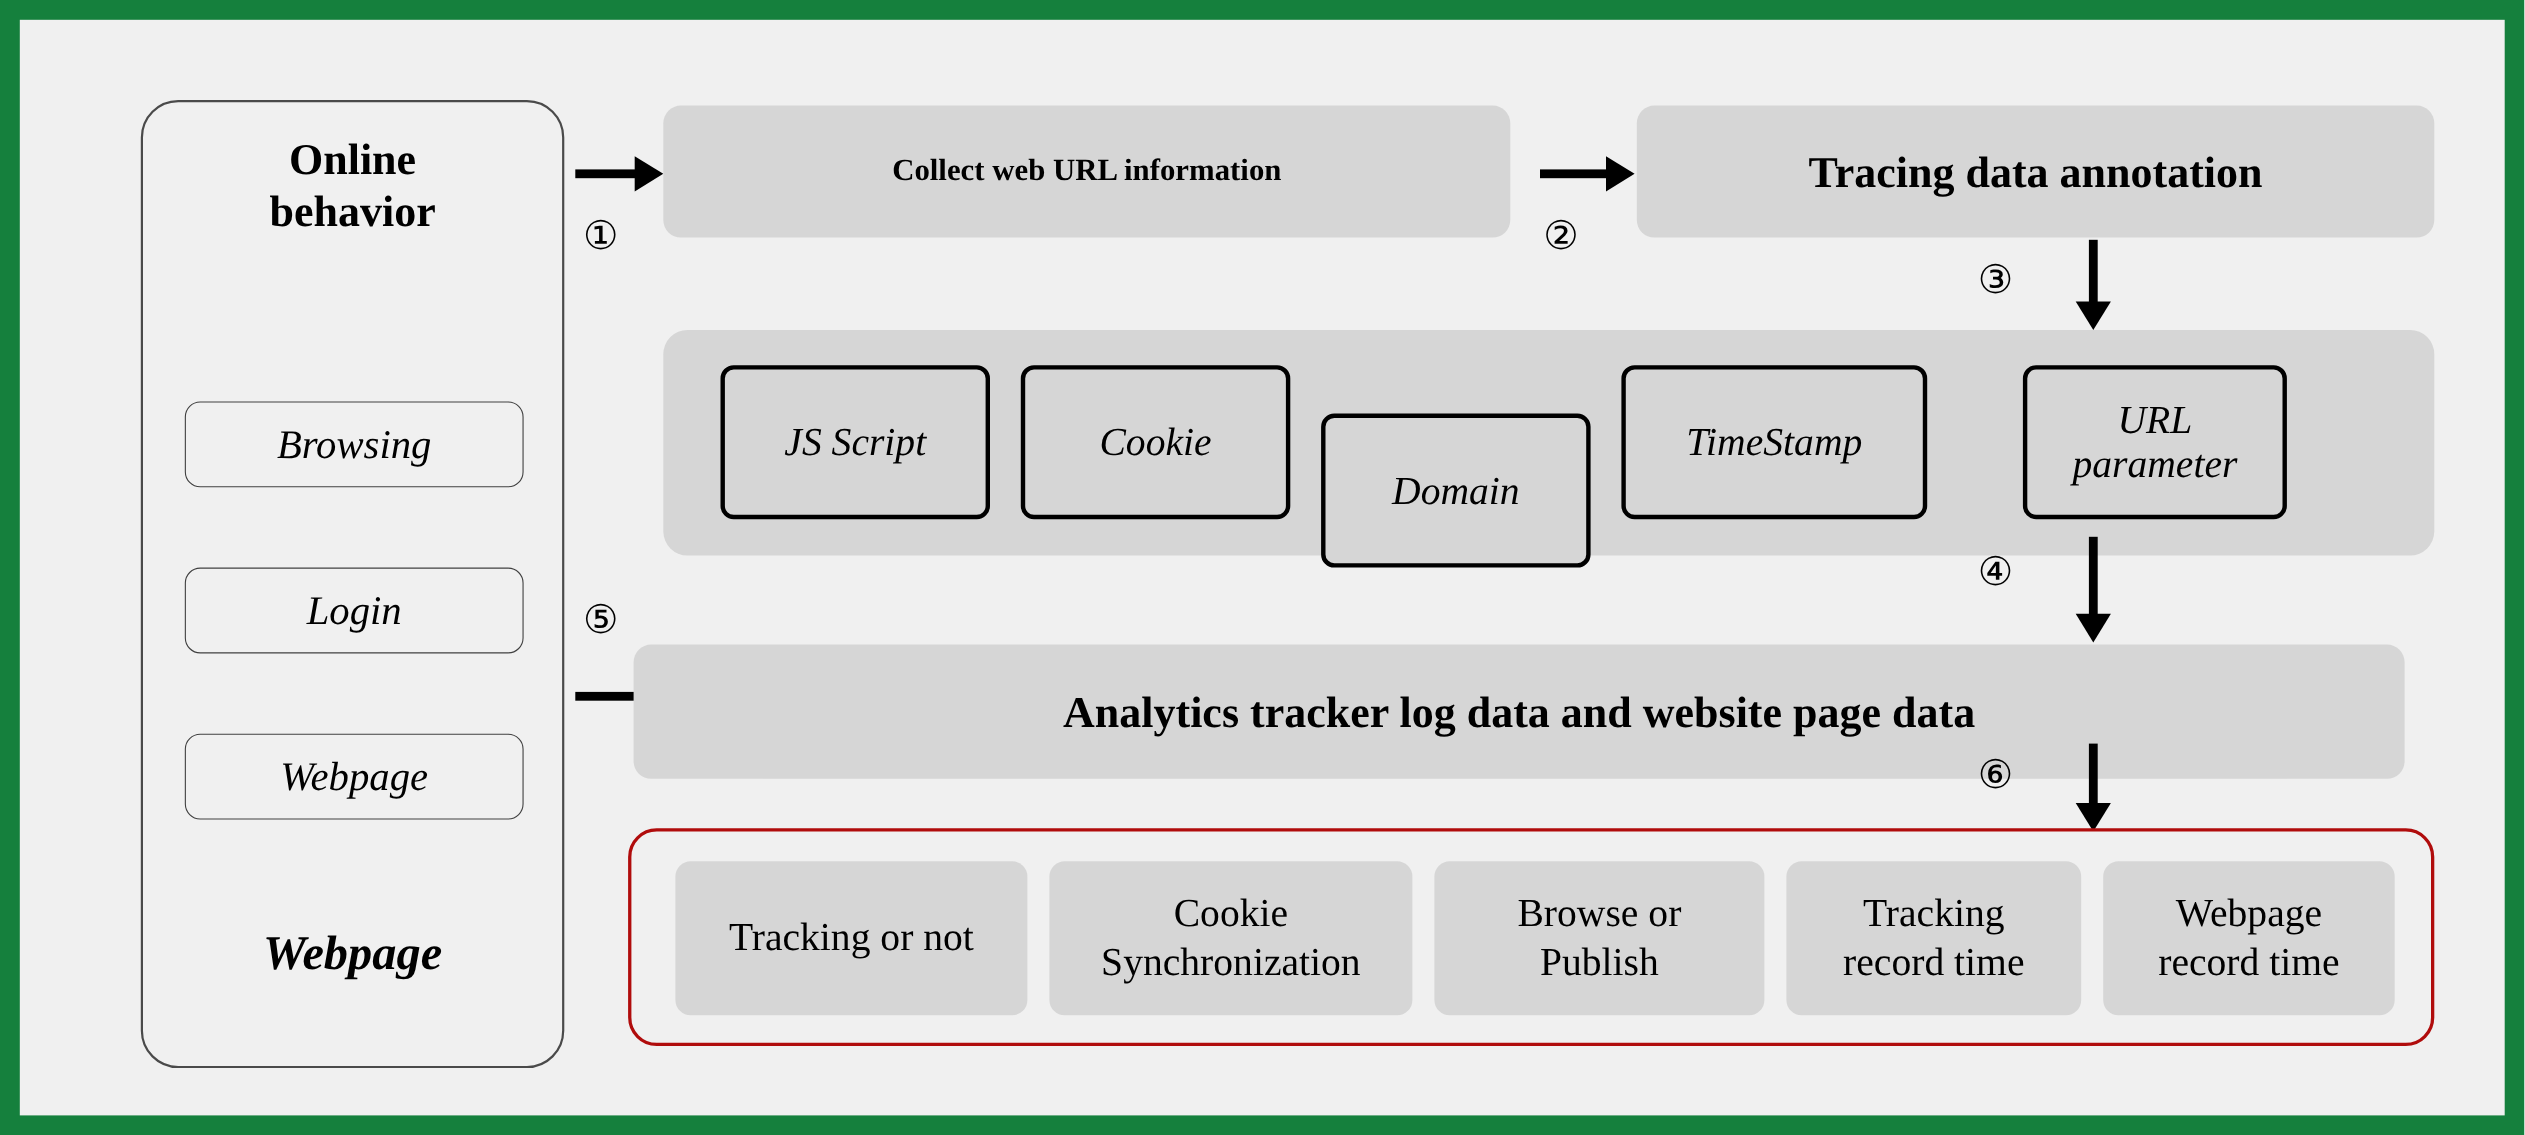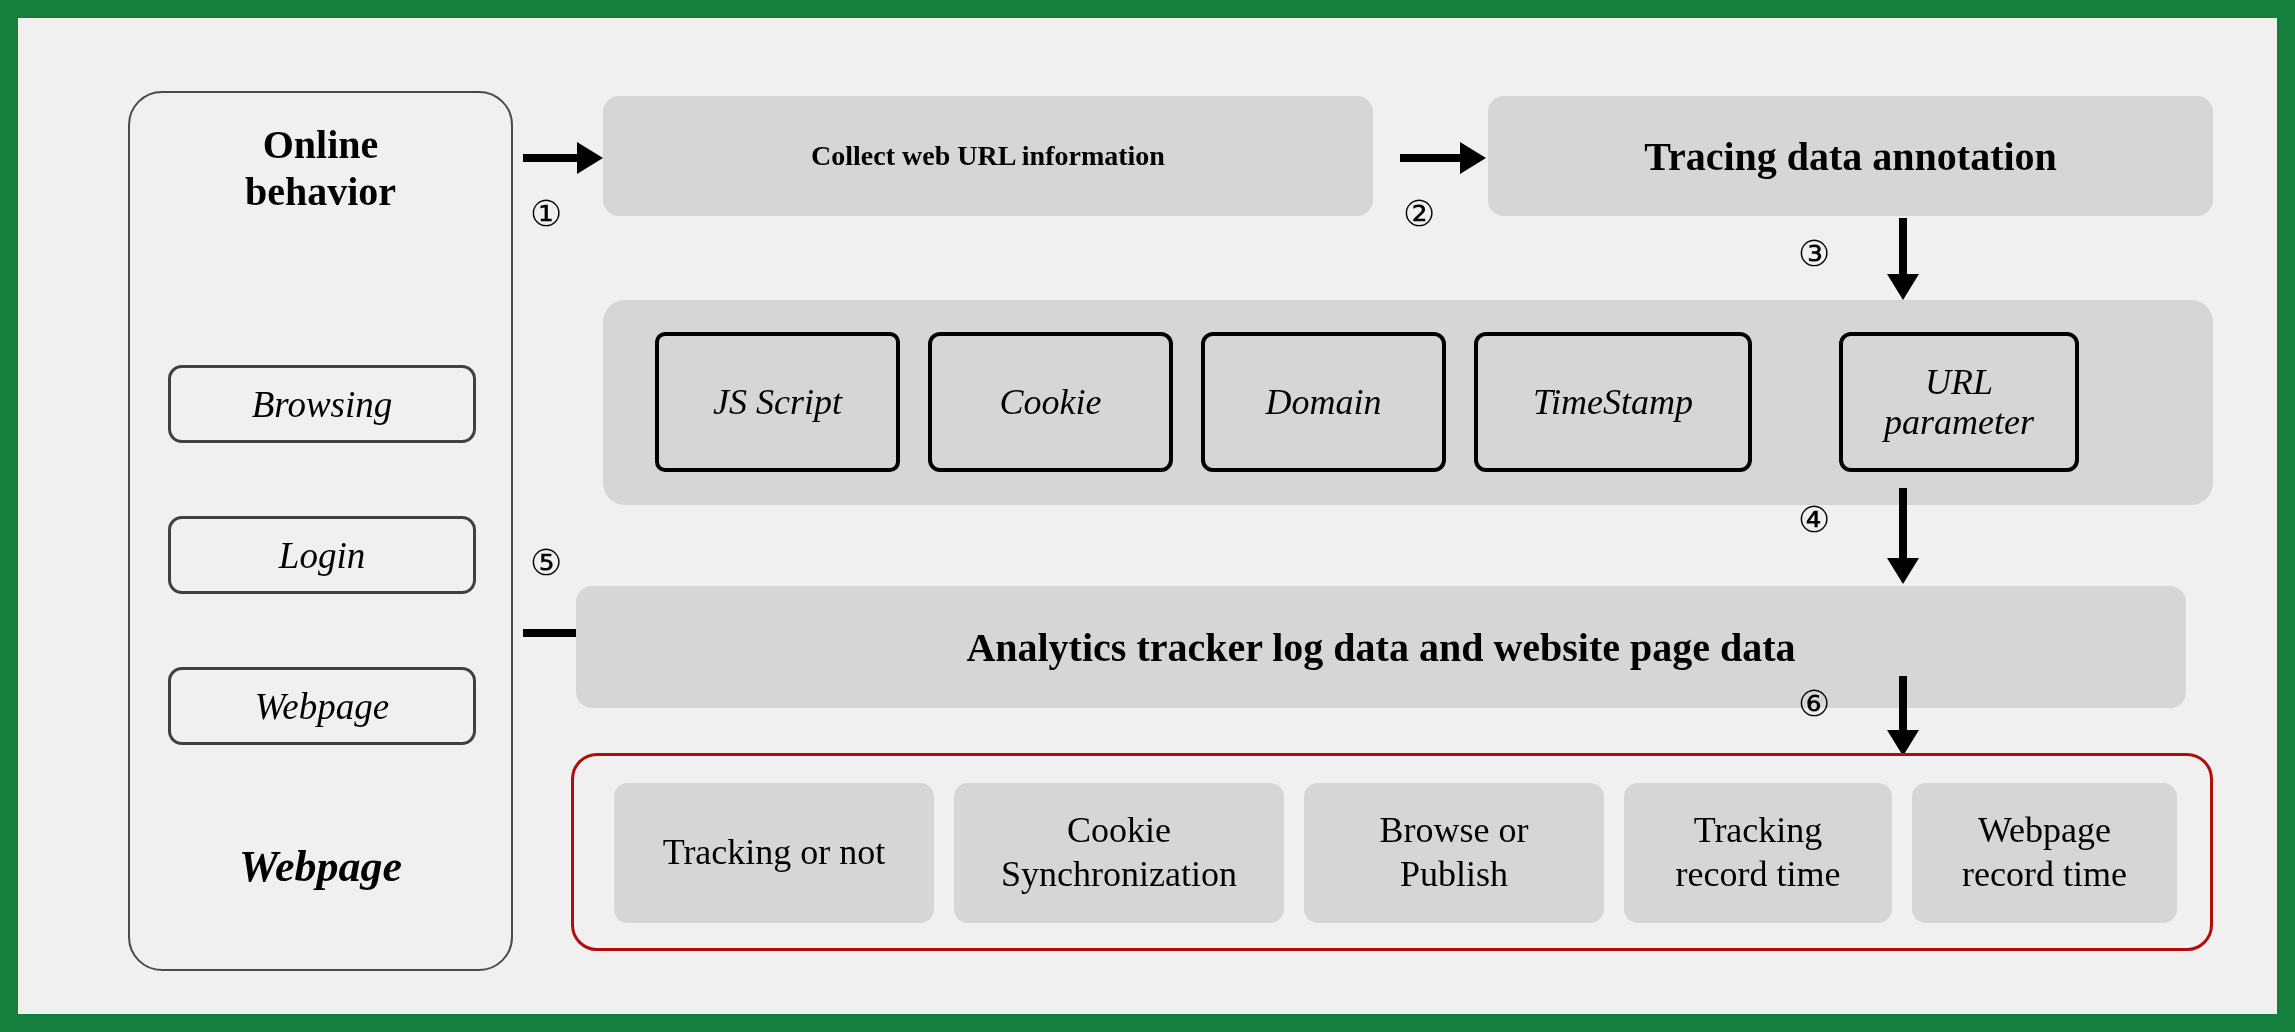--- a/index.html
+++ b/index.html
@@ -45,21 +45,21 @@
     font-weight: bold;
     font-size: 40px;
     line-height: 1.18;
     color: #000;
   }
   .behavior-box {
     position: absolute;
     left: 38px;
     width: 308px;
     height: 78px;
-    border: 3px solid #404040;
+    border: 1px solid #404040;
     border-radius: 14px;
     background: #f0f0f0;
     box-sizing: border-box;
     display: flex;
     align-items: center;
     justify-content: center;
     font-style: italic;
     font-size: 37px;
     color: #000;
   }
@@ -107,23 +107,23 @@
     box-sizing: border-box;
     display: flex;
     align-items: center;
     justify-content: center;
     text-align: center;
     font-style: italic;
     font-size: 36px;
     line-height: 1.12;
     color: #000;
   }
-  .tag-0 { left: 52px;   width: 245px; border-radius: 10px; }
+  .tag-0 { left: 52px;   width: 245px; }
   .tag-1 { left: 325px;  width: 245px; }
-  .tag-2 { left: 598px;  width: 245px; }
+  .tag-2 { left: 598px;  width: 245px; margin-top: 44px; }
   .tag-3 { left: 871px;  width: 278px; }
   .tag-4 { left: 1236px; width: 240px; }
 
   
   #outcome-band {
     position: absolute;
     left: 553px;
     top: 735px;
     width: 1642px;
     height: 198px;

